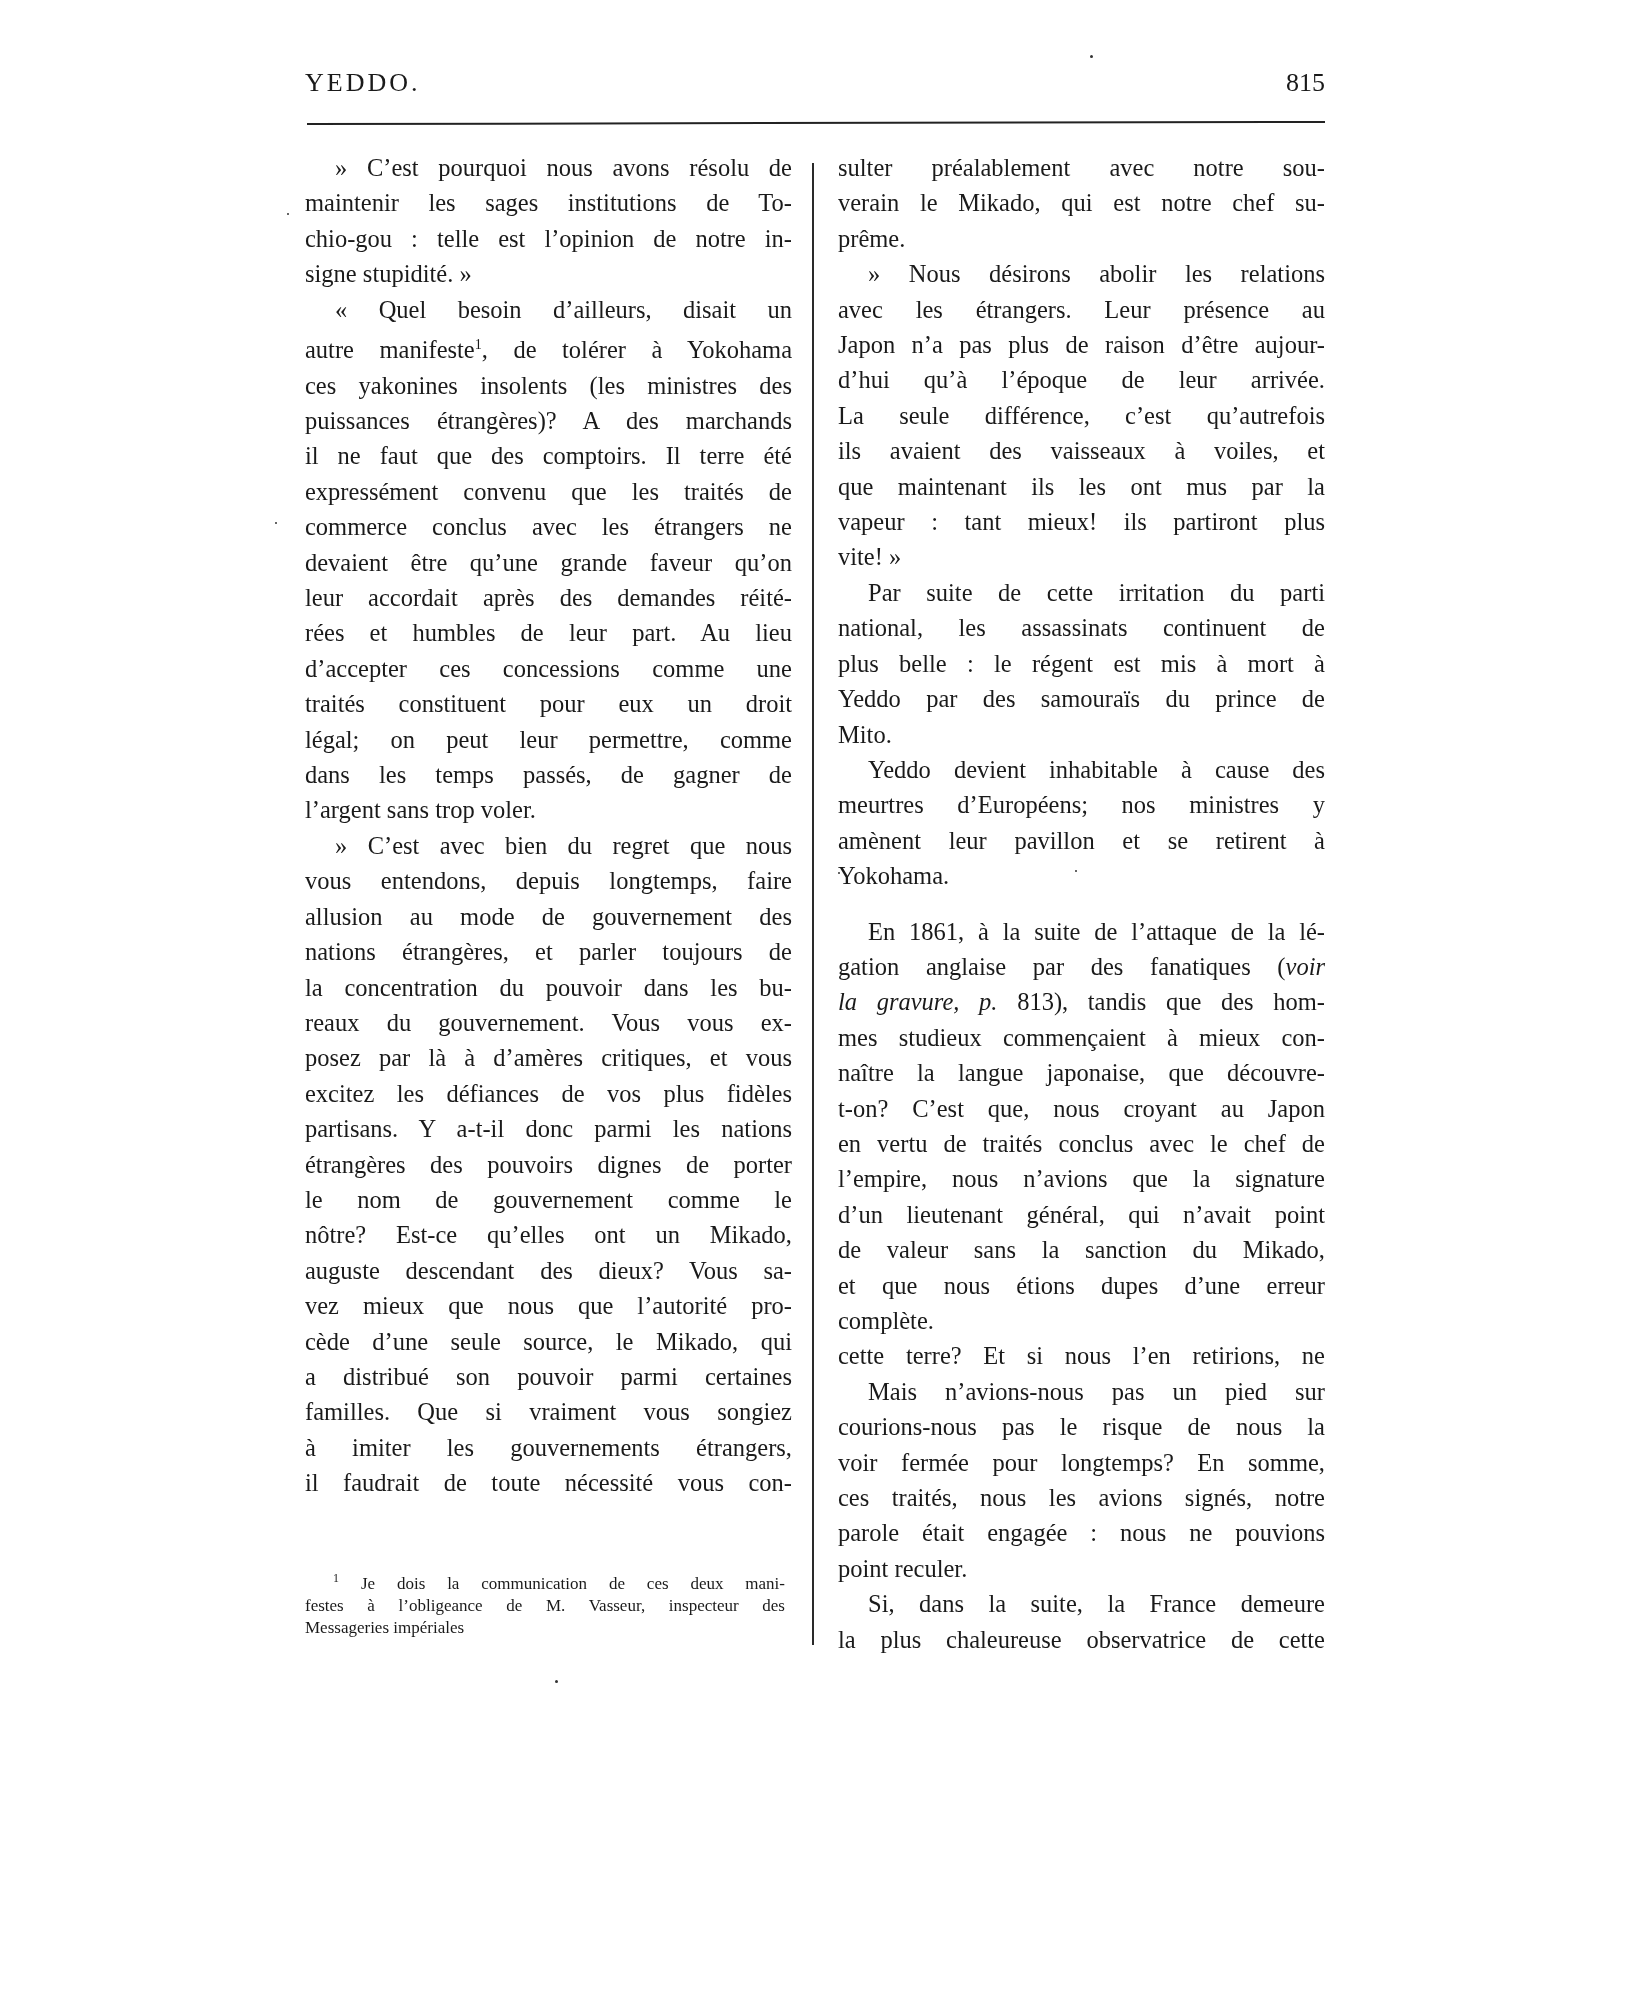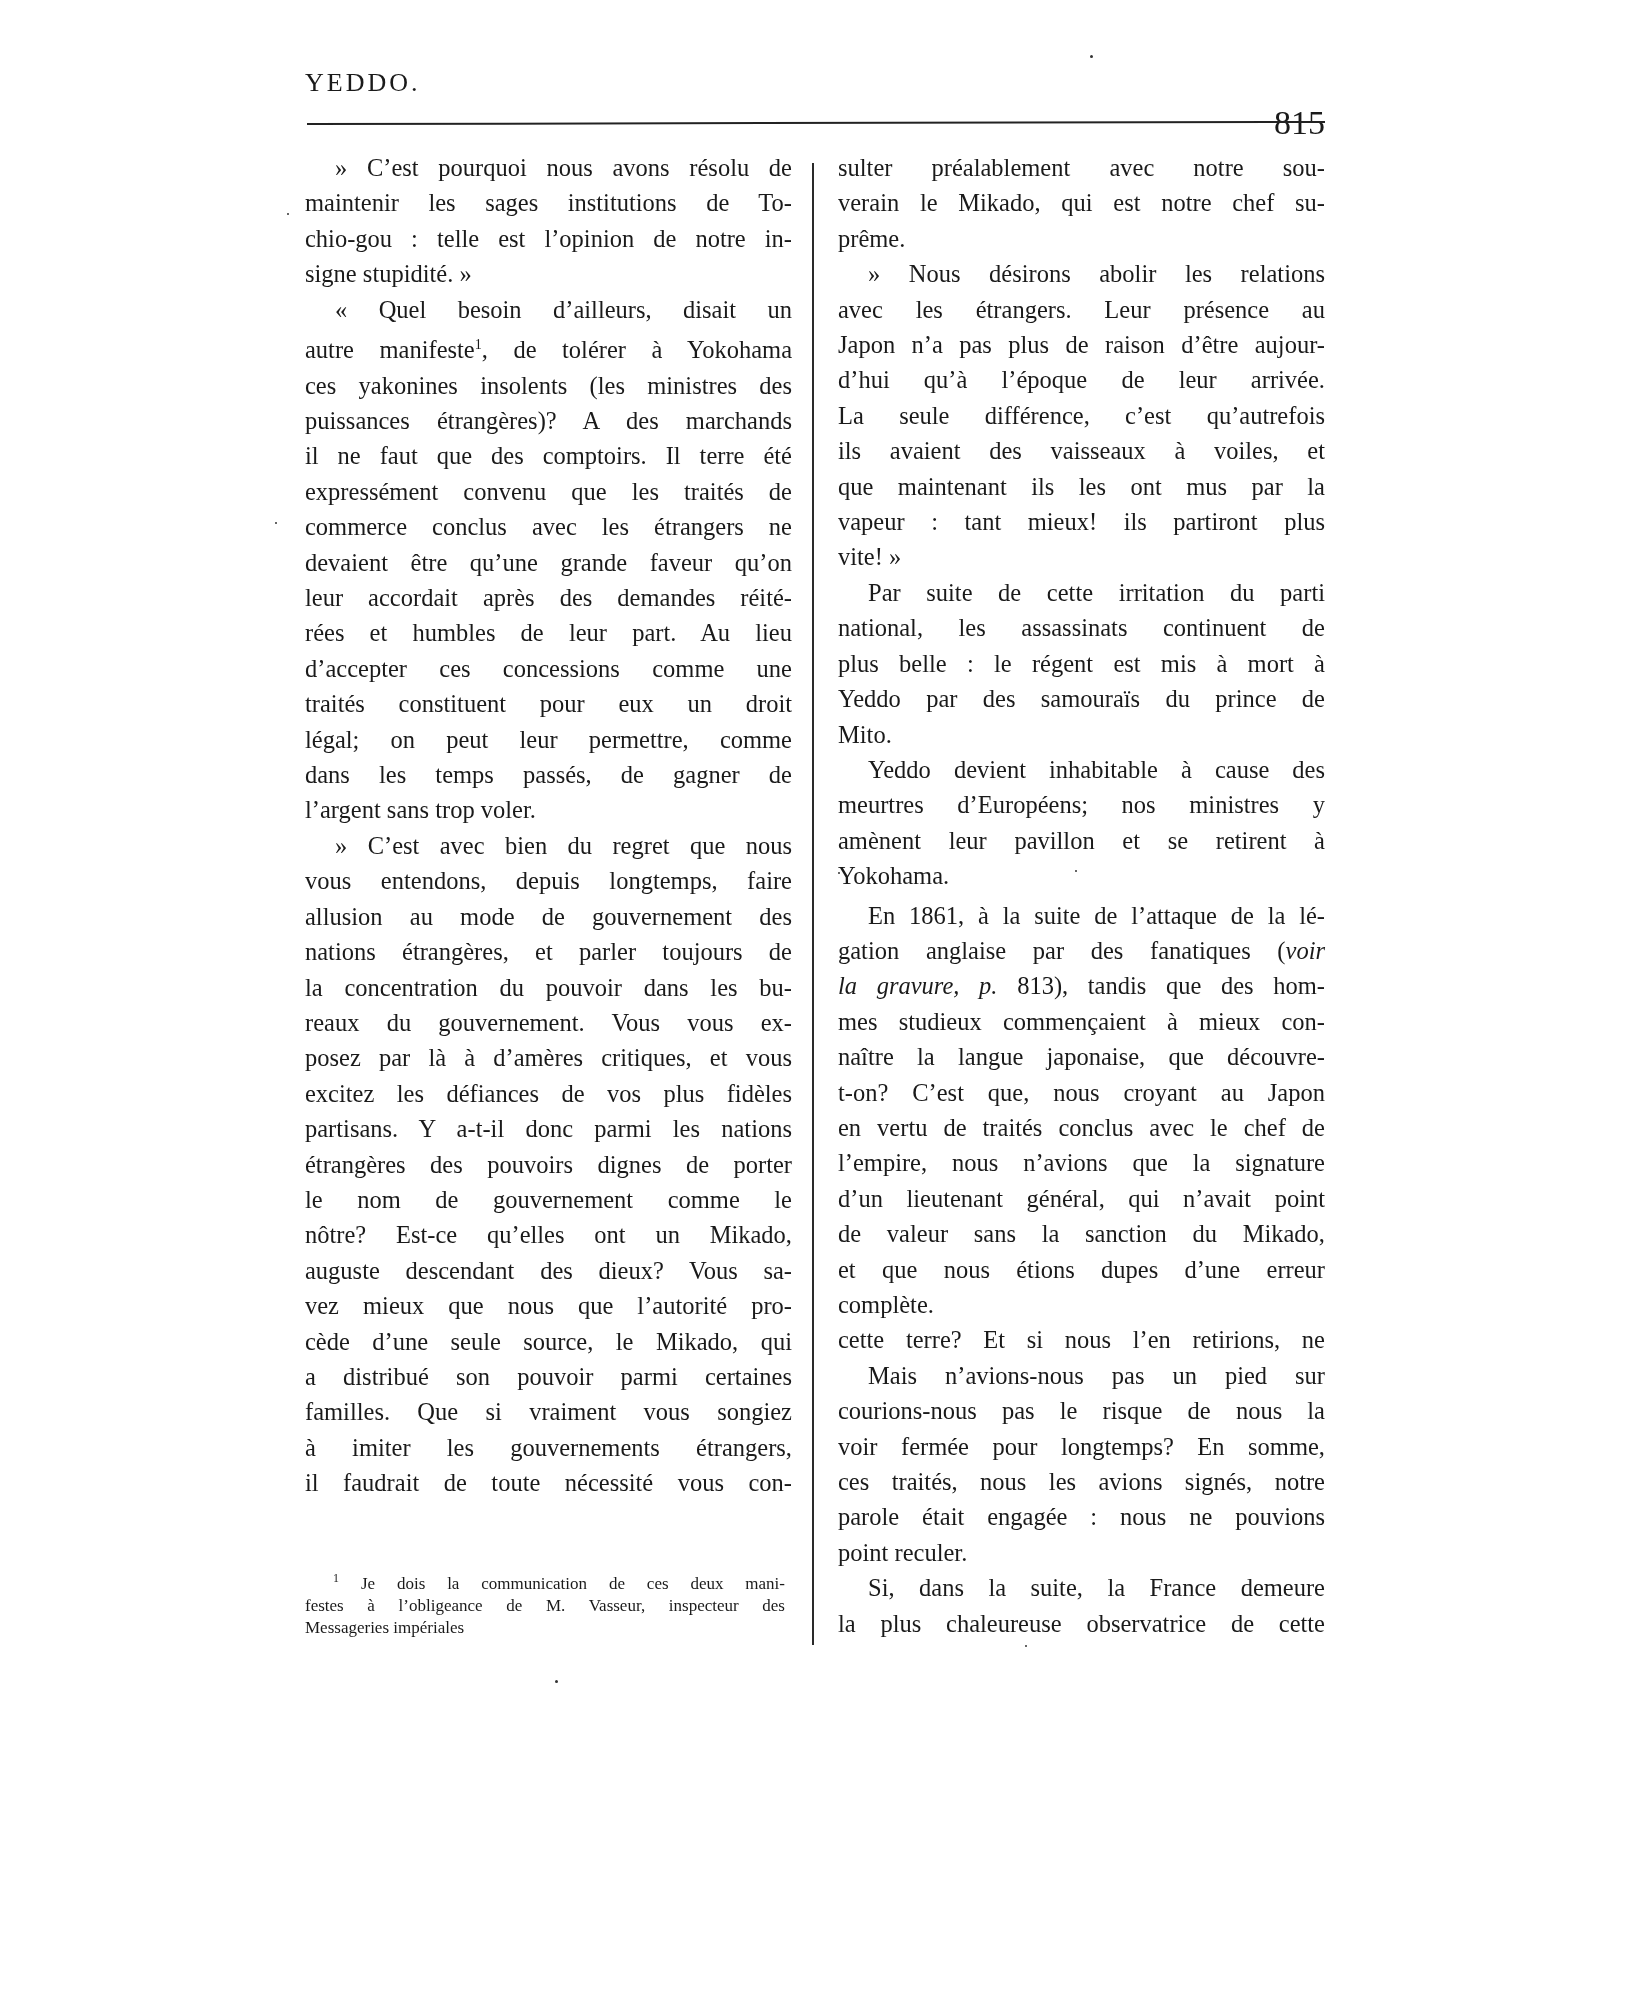--- a/index.html
+++ b/index.html
@@ -2,21 +2,21 @@
 <html><head>
 <meta charset="utf-8">
 <style>
   html, body { margin: 0; padding: 0; background: #ffffff; }
   body { width: 1630px; height: 2000px; position: relative; overflow: hidden;
          font-family: "Liberation Serif", "DejaVu Serif", serif; color: #1a1a1a; }
   .page { position: absolute; left: 0; top: 0; width: 1630px; height: 2000px; }
   .running-head { position: absolute; top: 68px; left: 305px; width: 1020px; height: 40px; }
   .running-title { position: absolute; left: 0; right: 0; text-align: left; top: 0;
                    font-size: 26px; letter-spacing: 3px; font-family: "Liberation Serif", serif; }
-  .page-number { position: absolute; right: 0; top: 0; font-size: 34px; margin-top: 36px; }
+  .page-number { position: absolute; right: 0; top: 0; font-size: 26px; }
   .head-rule { position: absolute; top: 122px; left: 307px; width: 1018px; height: 0;
                border-top: 2px solid #222; transform: rotate(-0.12deg); }
   .column { position: absolute; top: 150px; width: 487px; font-size: 24.5px; line-height: 35.4px;
             text-align: justify; hyphens: manual; }
   .col-left { left: 305px; }
   .col-right { left: 838px; }
   .line { display: block; text-align: justify; text-align-last: justify; white-space: nowrap; }
   .line.last { text-align-last: left; }
   .divider { position: absolute; left: 812px; top: 163px; height: 1482px; width: 0;
              border-left: 2px solid #2a2a2a; }
@@ -118,21 +118,21 @@
       <span class="line">plus belle : le régent est mis à mort à</span>
       <span class="line">Yeddo par des samouraïs du prince de</span>
       <span class="line last">Mito.</span>
     </div>
     <div style="margin-top:0">
       <span class="line" style="padding-left:30px">Yeddo devient inhabitable à cause des</span>
       <span class="line">meurtres d’Européens; nos ministres y</span>
       <span class="line">amènent leur pavillon et se retirent à</span>
       <span class="line last">Yokohama.</span>
     </div>
-    <div style="margin-top:4px">
+    <div style="margin-top:20px">
       <span class="line" style="padding-left:30px">En 1861, à la suite de l’attaque de la lé-</span>
       <span class="line"><span>gation anglaise par des fanatiques (</span><em>voir</em></span>
       <span class="line"><em>la gravure, p.</em><span> 813),</span> <span>tandis que des hom-</span></span>
       <span class="line">mes studieux commençaient à mieux con-</span>
       <span class="line">naître la langue japonaise, que découvre-</span>
       <span class="line">t-on? C’est que, nous croyant au Japon</span>
       <span class="line">en vertu de traités conclus avec le chef de</span>
       <span class="line">l’empire, nous n’avions que la signature</span>
       <span class="line">d’un lieutenant général, qui n’avait point</span>
       <span class="line">de valeur sans la sanction du Mikado,</span>

